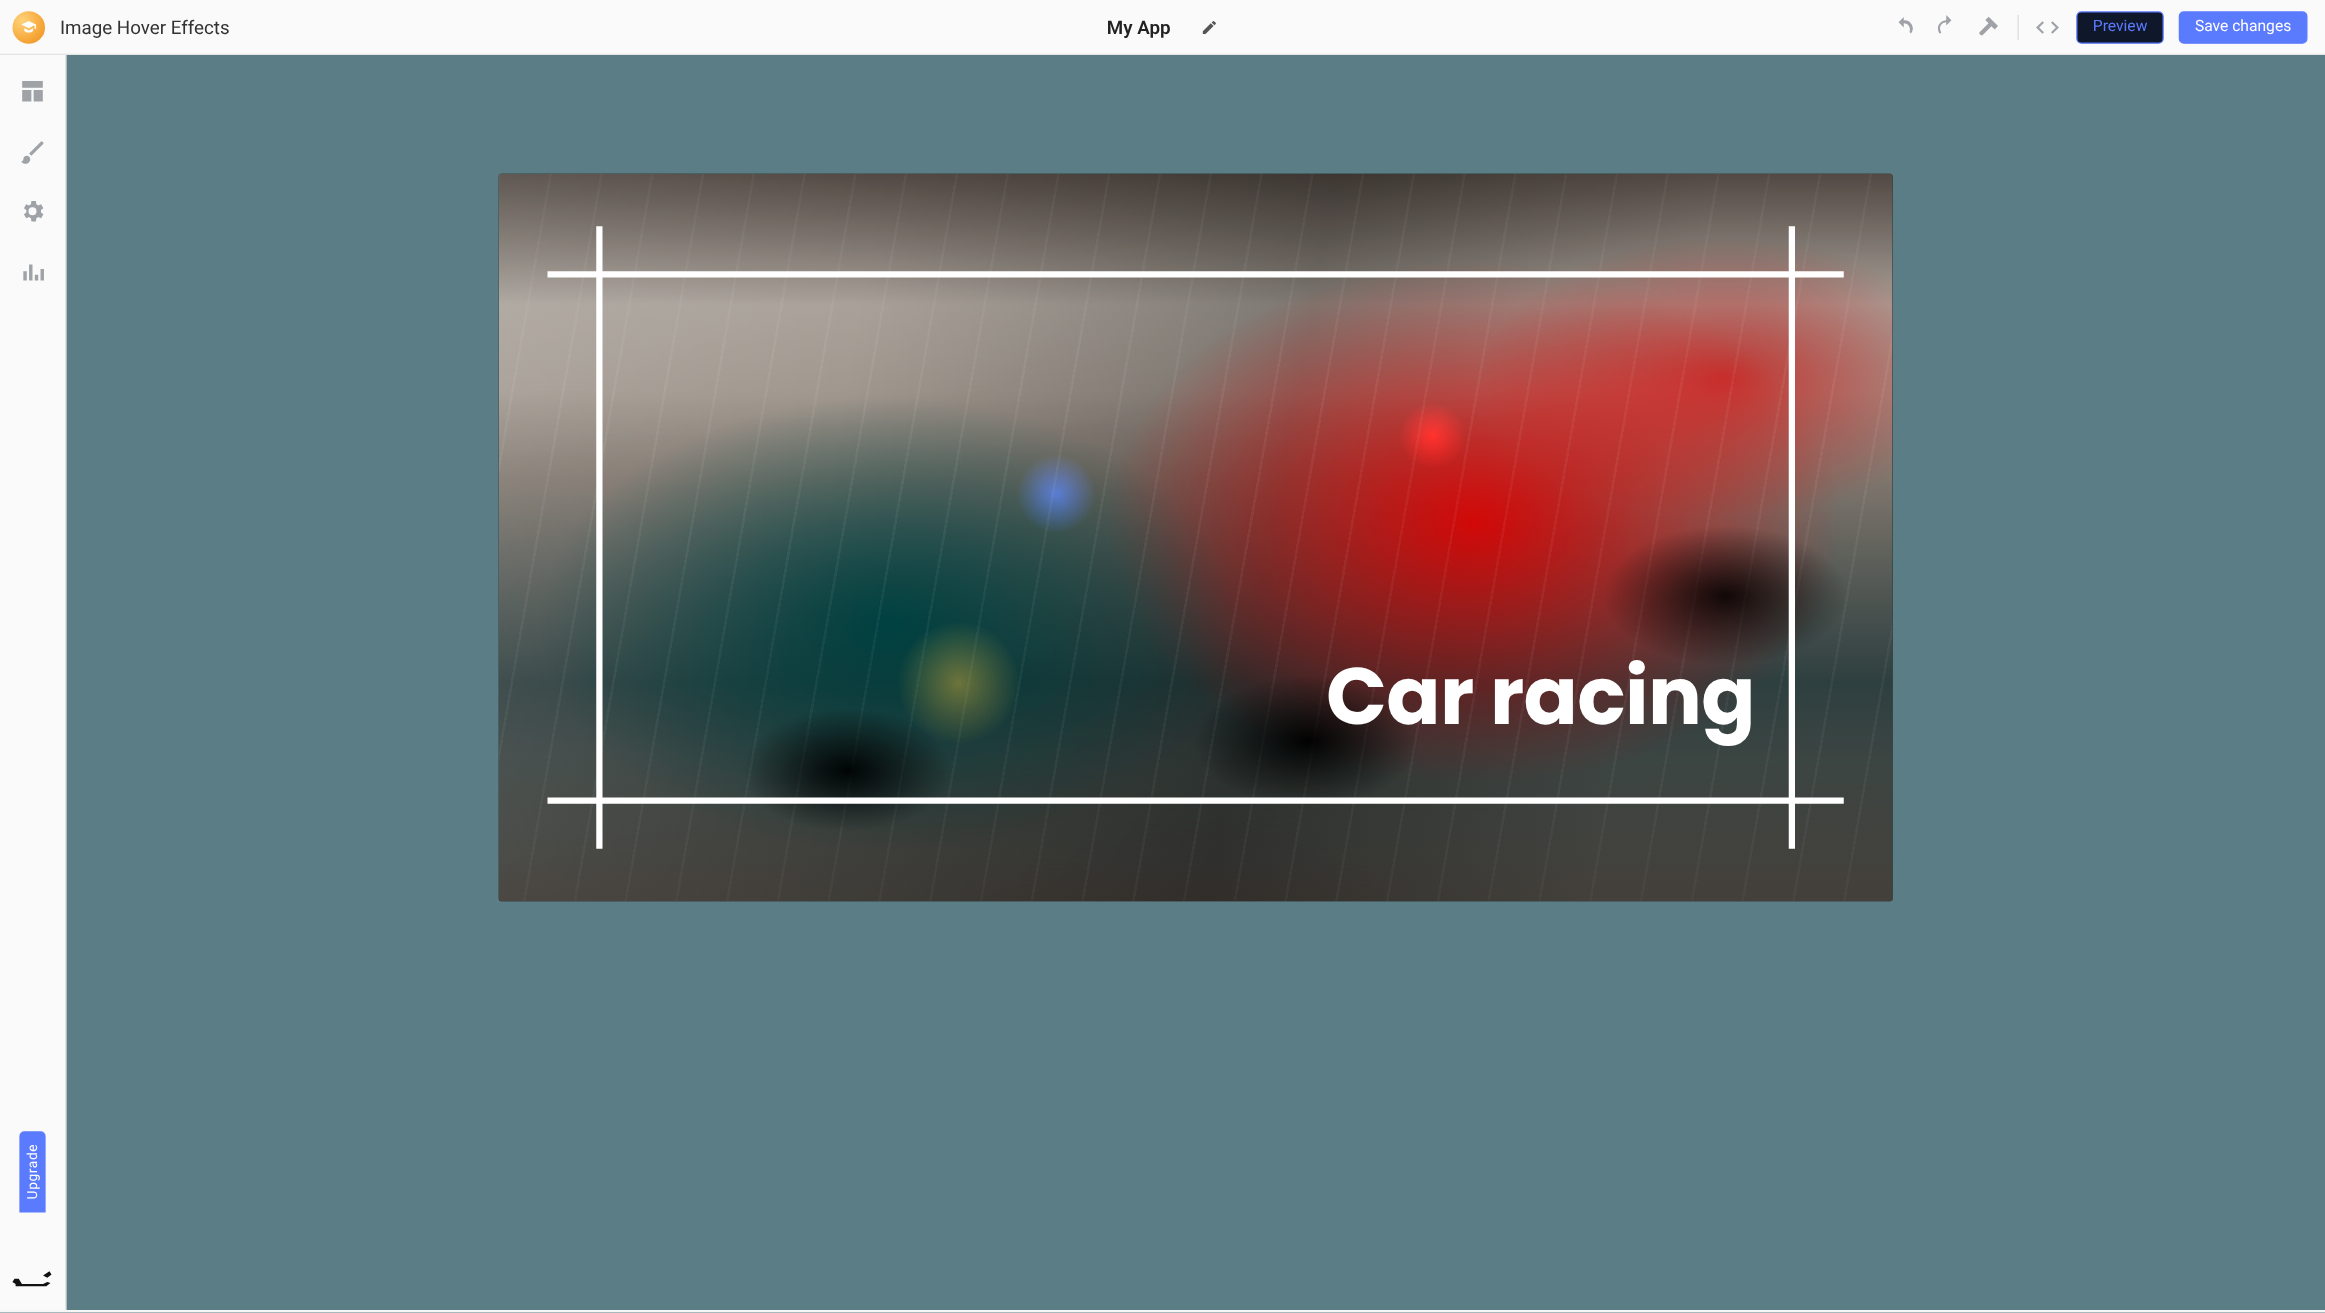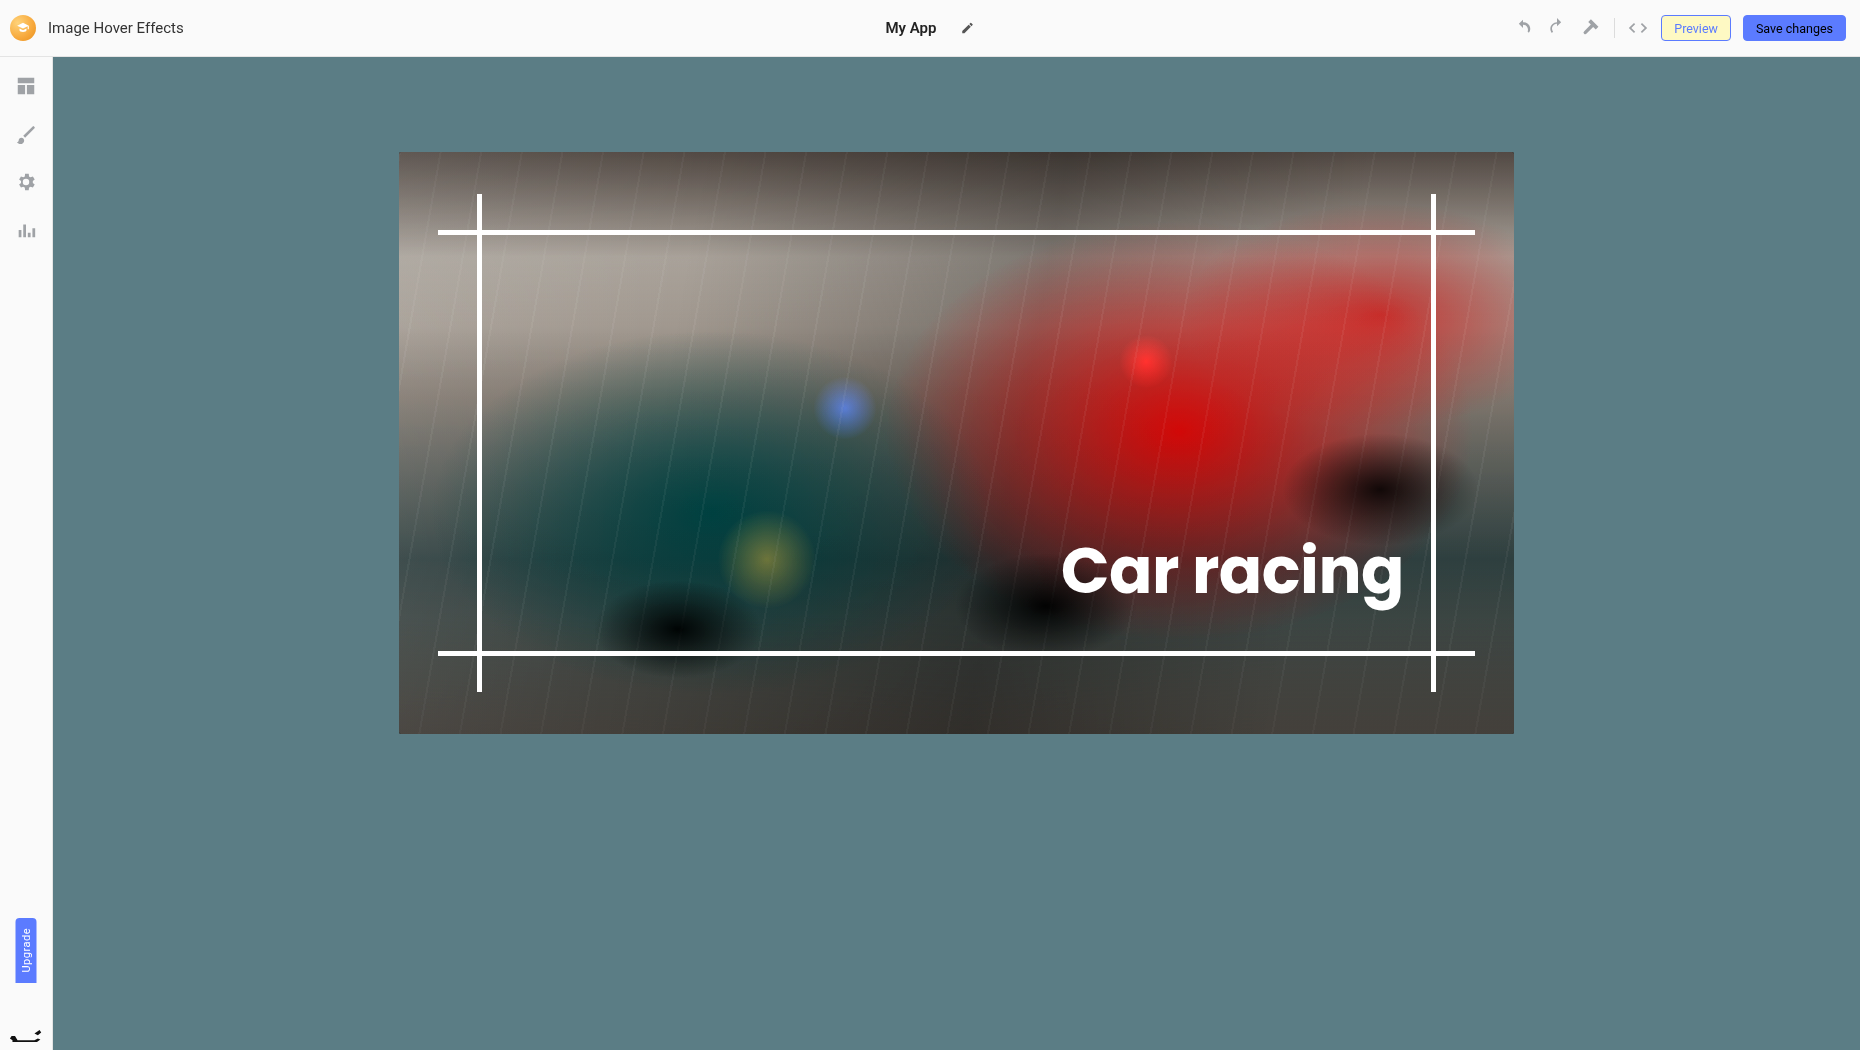--- a/index.html
+++ b/index.html
@@ -4,21 +4,21 @@
 <style>
   * { box-sizing: border-box; margin: 0; padding: 0; }
   html, body { width: 100%; height: 100%; font-family: -apple-system, BlinkMacSystemFont, "Segoe UI", Roboto, Helvetica, Arial, sans-serif; }
   body { background: #f6f6f6; overflow: hidden; }
 
   
   .topbar {
     position: relative;
     display: flex;
     align-items: center;
-    height: 57px;
+    height: 44px;
     padding: 0 14px 0 10px;
     background: #fafafa;
     border-bottom: 1px solid #e4e4e4;
   }
   .topbar .brand-icon {
     width: 26px; height: 26px;
     border-radius: 50%;
     background: radial-gradient(circle at 30% 30%, #ffd37a, #f7a83b 60%, #e88f1c 100%);
     display: flex; align-items: center; justify-content: center;
     margin-right: 12px;
@@ -33,22 +33,22 @@
   .topbar .center .app-name { font-size: 15px; font-weight: 600; color: #222; }
   .topbar .center .pencil { width: 14px; height: 14px; fill: #555; cursor: pointer; }
   .topbar .right { margin-left: auto; display: flex; align-items: center; gap: 12px; }
   .topbar .right .iconbtn { width: 22px; height: 22px; display:flex; align-items:center; justify-content:center; cursor:pointer; }
   .topbar .right .iconbtn svg { width: 20px; height: 20px; fill: #9fa2a6; }
   .topbar .right .sep { width: 1px; height: 20px; background: #dcdcdc; }
   .topbar .btn {
     height: 26px; padding: 0 12px; font-size: 12.5px; border-radius: 4px;
     display: inline-flex; align-items: center; cursor: pointer; white-space: nowrap;
   }
-  .topbar .btn.outline { background: #fef9c3; color: #5b7bff; border: 1px solid #5b7bff; }
-  .topbar .btn.primary { background: #5b7bff; color: #000000; border: 1px solid #5b7bff; }
+  .topbar .btn.outline { background: #0f172a; color: #5b7bff; border: 1px solid #5b7bff; }
+  .topbar .btn.primary { background: #5b7bff; color: #ffffff; border: 1px solid #5b7bff; }
 
   
   .shell { display: flex; height: calc(100% - 46px); }
   .sidebar {
     width: 53px; flex: 0 0 53px;
     background: #fafafa;
     border-right: 1px solid #e4e4e4;
     display: flex; flex-direction: column; align-items: center;
     padding-top: 12px; position: relative;
   }

